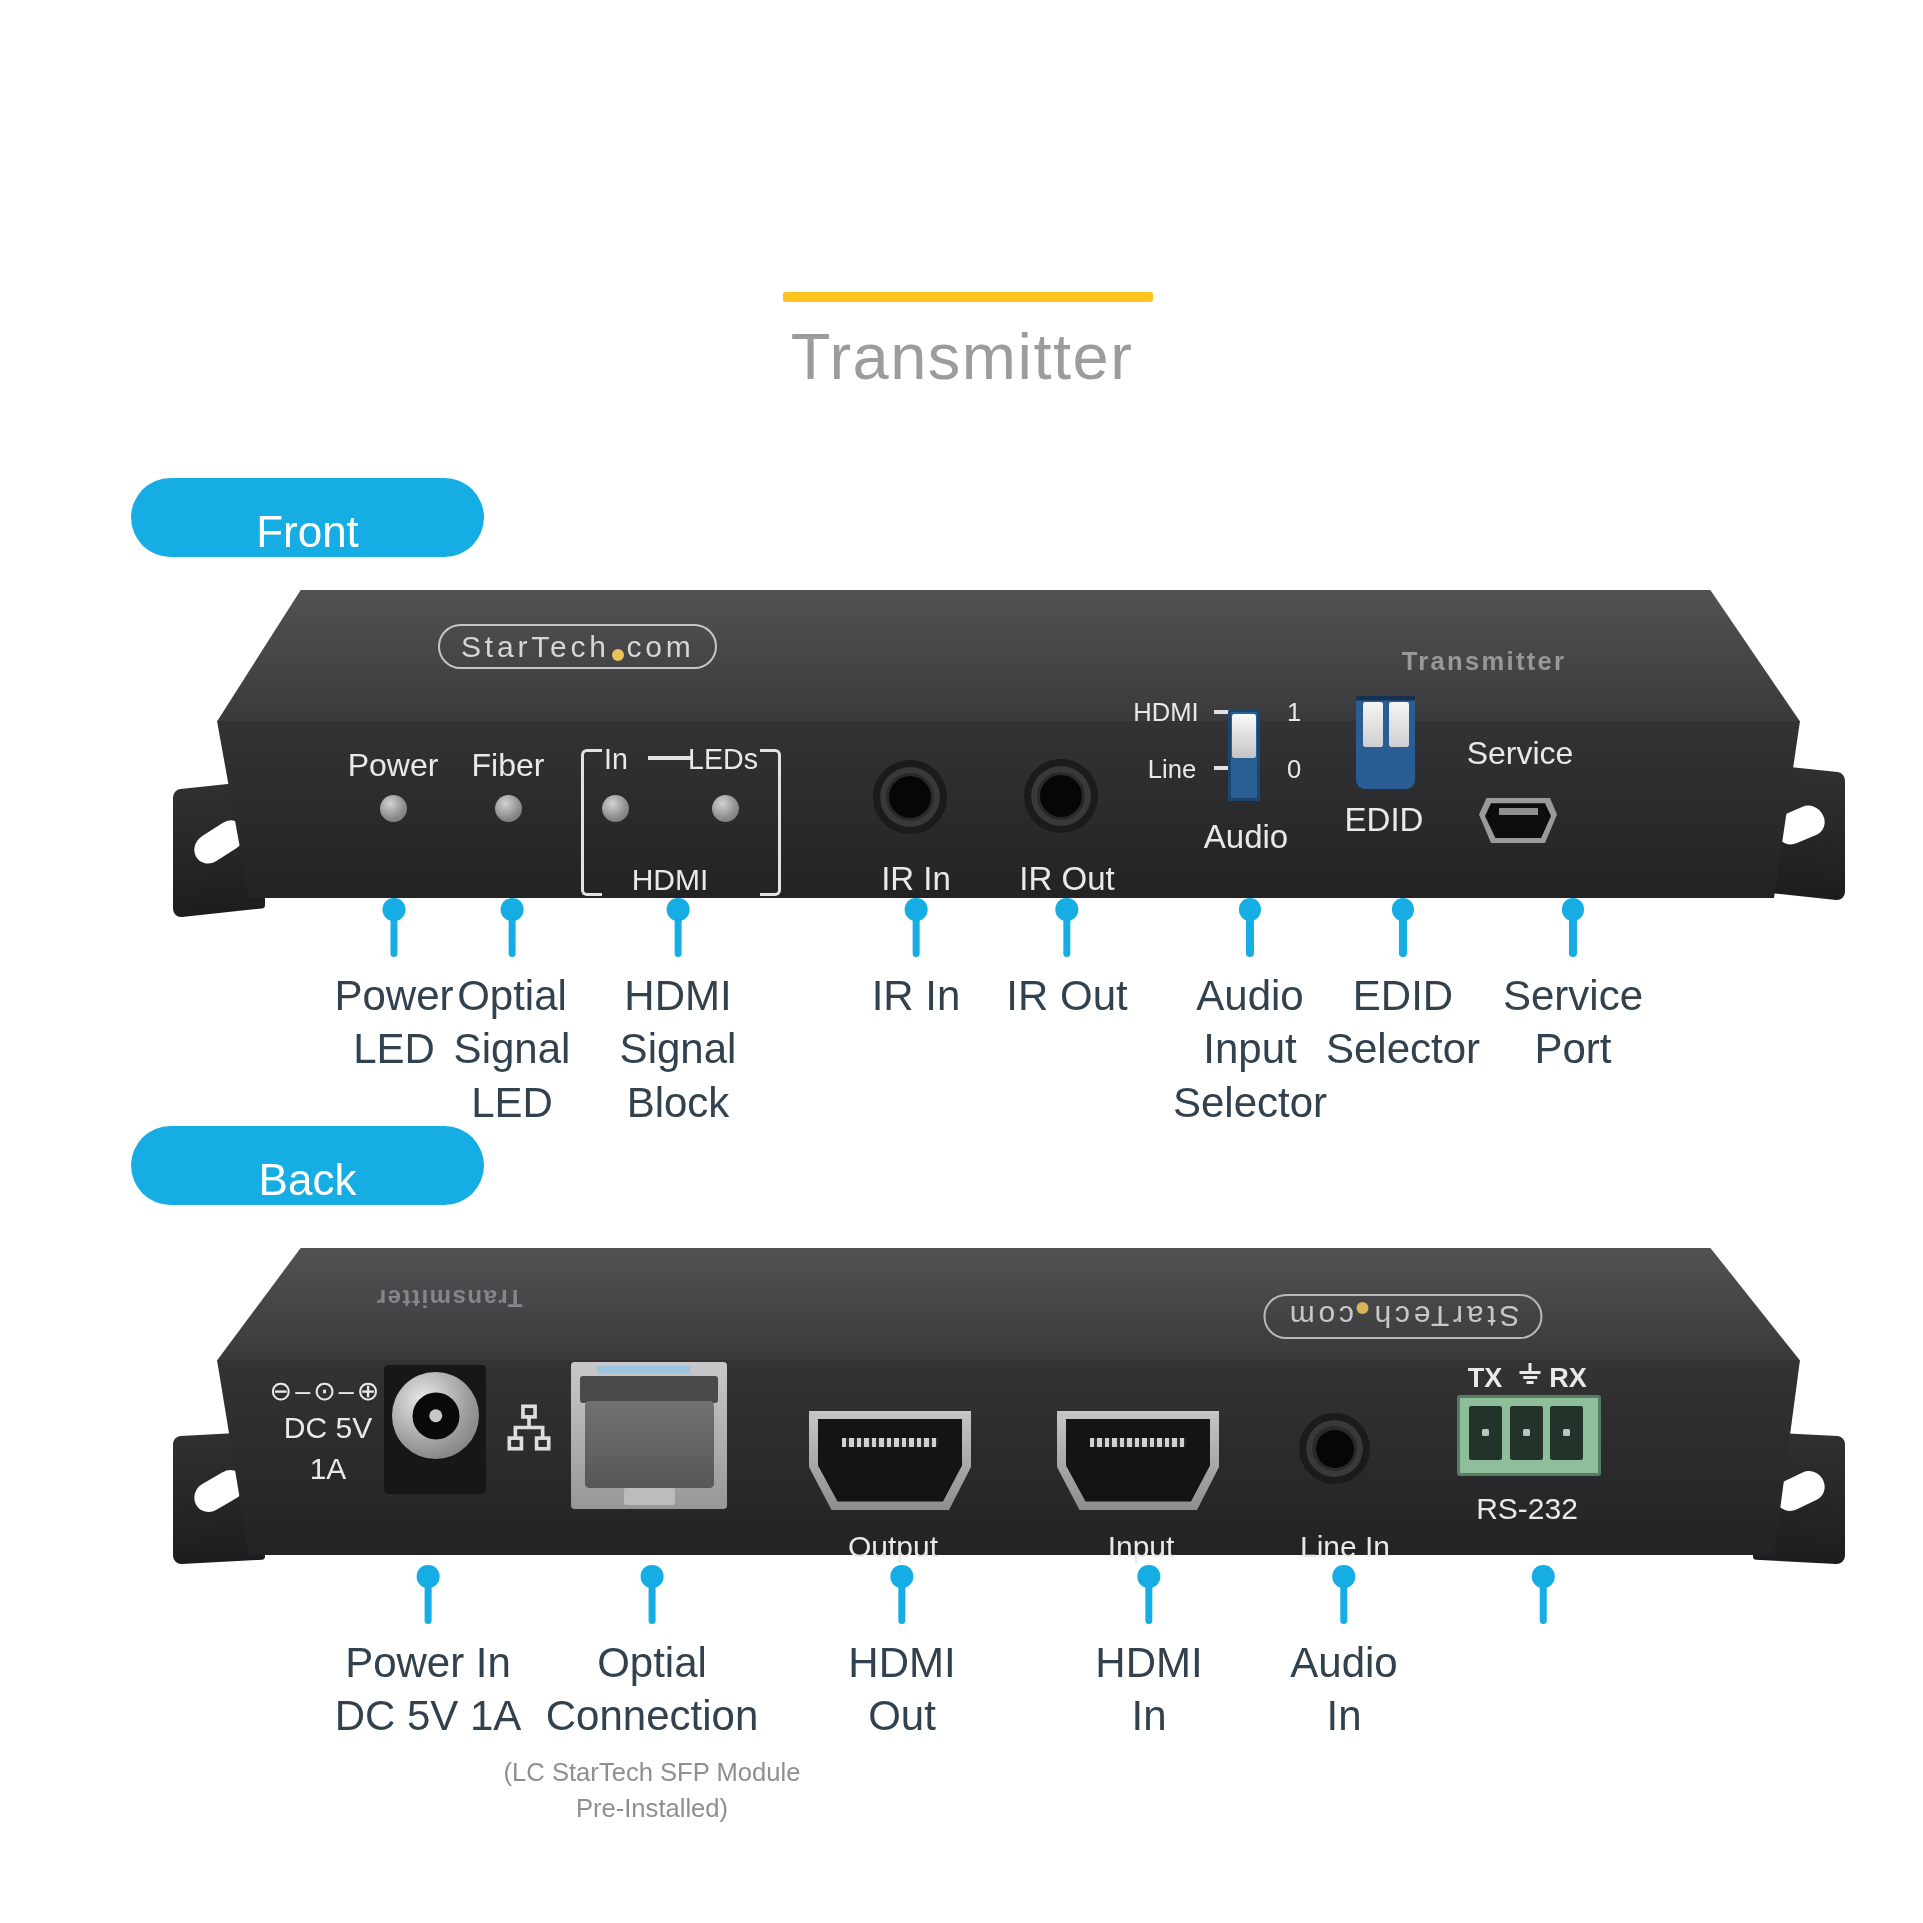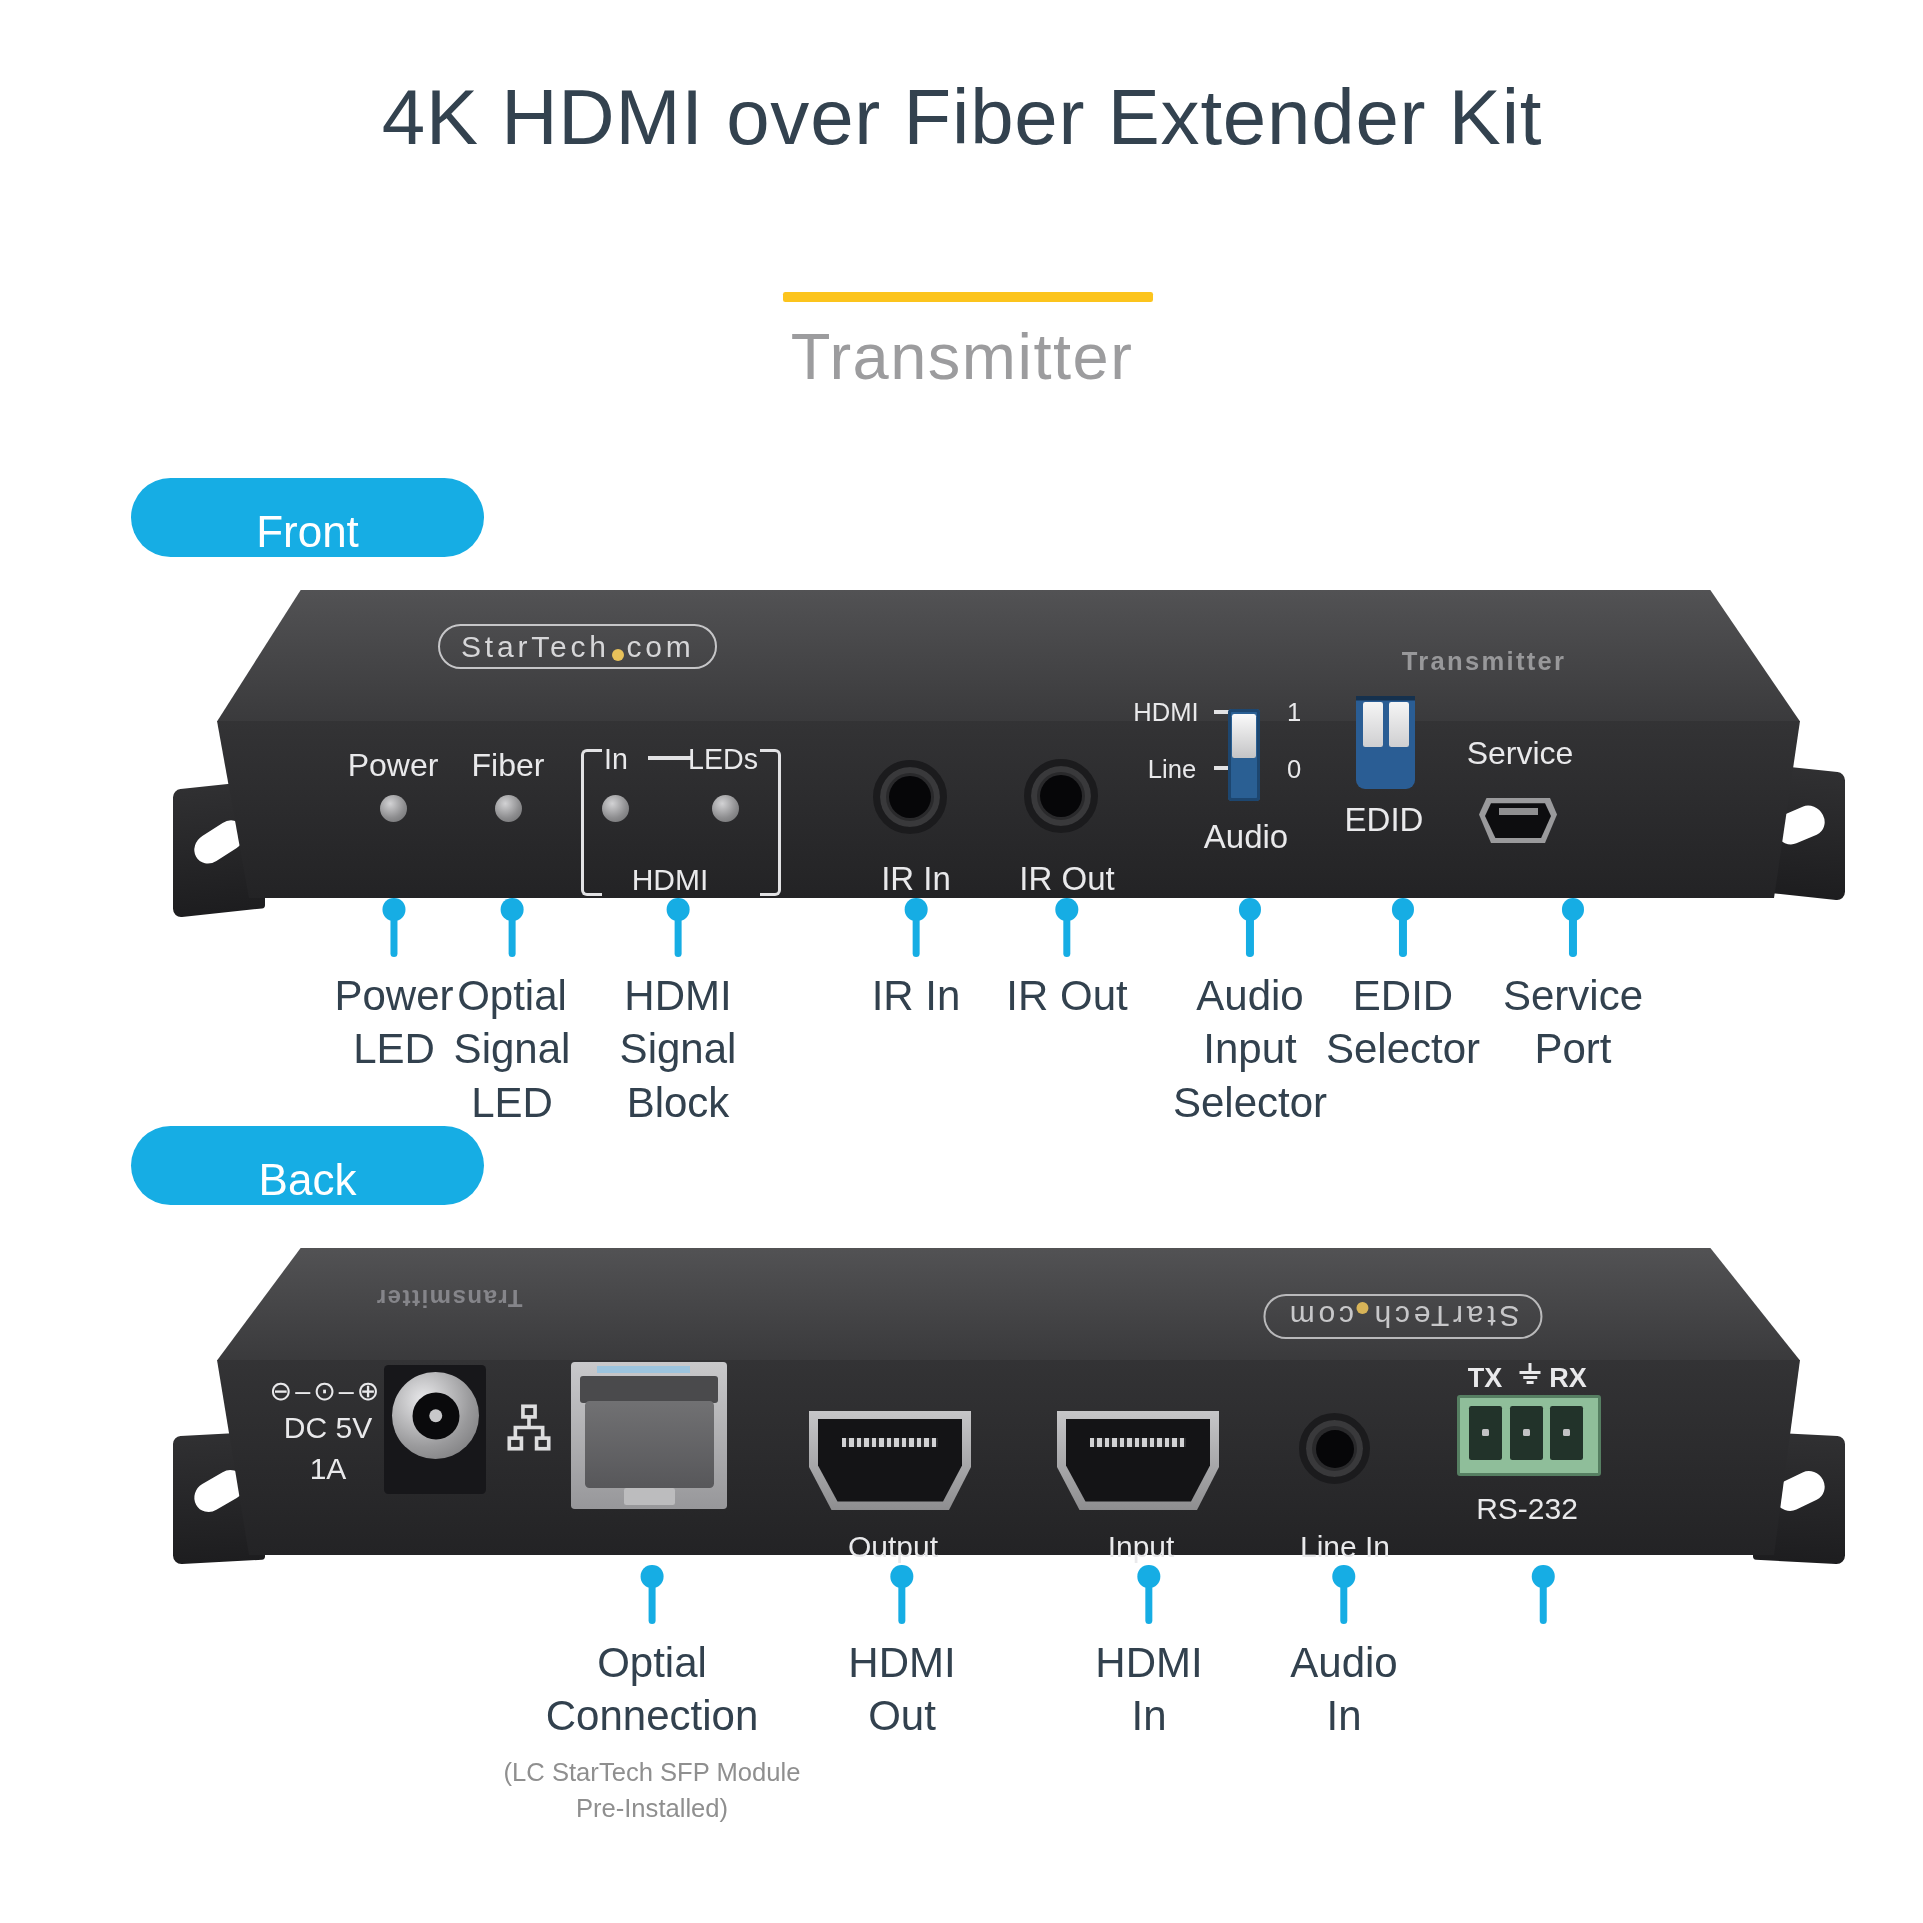--- a/index.html
+++ b/index.html
@@ -55,21 +55,20 @@
   .hdmi-pins{position:absolute;left:24px;top:19.5px;width:96px;height:9px;
         background:repeating-linear-gradient(90deg,#d2d2d4 0 4.5px,#2a2a2c 4.5px 7.5px);}
   .gnd{position:relative;display:inline-block;width:30px;height:22.5px;z-index:4;}
   .gnd i{position:absolute;background:#e9e9eb;left:50%;transform:translateX(-50%);}
 </style>
 </head>
 <body>
 
 <div class="canvas">
 
-  <div class="title">4K HDMI over Fiber Extender Kit</div>
   <div class="divider"></div>
   <div class="subtitle">Transmitter</div>
 
   <div class="badge" style="top:478px;align-items:flex-end;">
     <span>Front</span>
   </div>
 
   <div class="device" style="top:582px;">
 
     <div class="wing" style="left:0;top:203px;border-radius:7.5px 3px 3px 9px;transform:skewY(-6deg);">
@@ -281,20 +280,28 @@
       <div style="position:absolute;left:50px;top:7.5px;width:33px;height:54px;background:#22332a;border-radius:2.3px;">
           <div style="position:absolute;left:12.8px;top:23px;width:7.5px;height:7.5px;background:#c2c2c4;border-radius:1.5px;"></div>
         </div>
       <div style="position:absolute;left:90px;top:7.5px;width:33px;height:54px;background:#22332a;border-radius:2.3px;">
           <div style="position:absolute;left:12.8px;top:23px;width:7.5px;height:7.5px;background:#c2c2c4;border-radius:1.5px;"></div>
         </div>
     </div>
     <div class="dev-label" style="left:1354px;top:252px;font-size:30px;">RS-232</div>
   </div>
 
+  <div class="callout" style="left:428px;top:1565px;">
+    <div class="pin-dot"></div>
+      <div class="pin-stem"></div>
+    <div class="callout-text">
+        <span>Power In</span>
+        <span>DC 5V 1A</span>
+      </div>
+  </div>
   <div class="callout" style="left:652px;top:1565px;">
     <div class="pin-dot"></div>
       <div class="pin-stem"></div>
     <div class="callout-text">
         <span>Optial</span>
         <span>Connection</span>
       </div>
     <div class="note">
         <span>(LC StarTech SFP Module</span>
         <span>Pre-Installed)</span>

